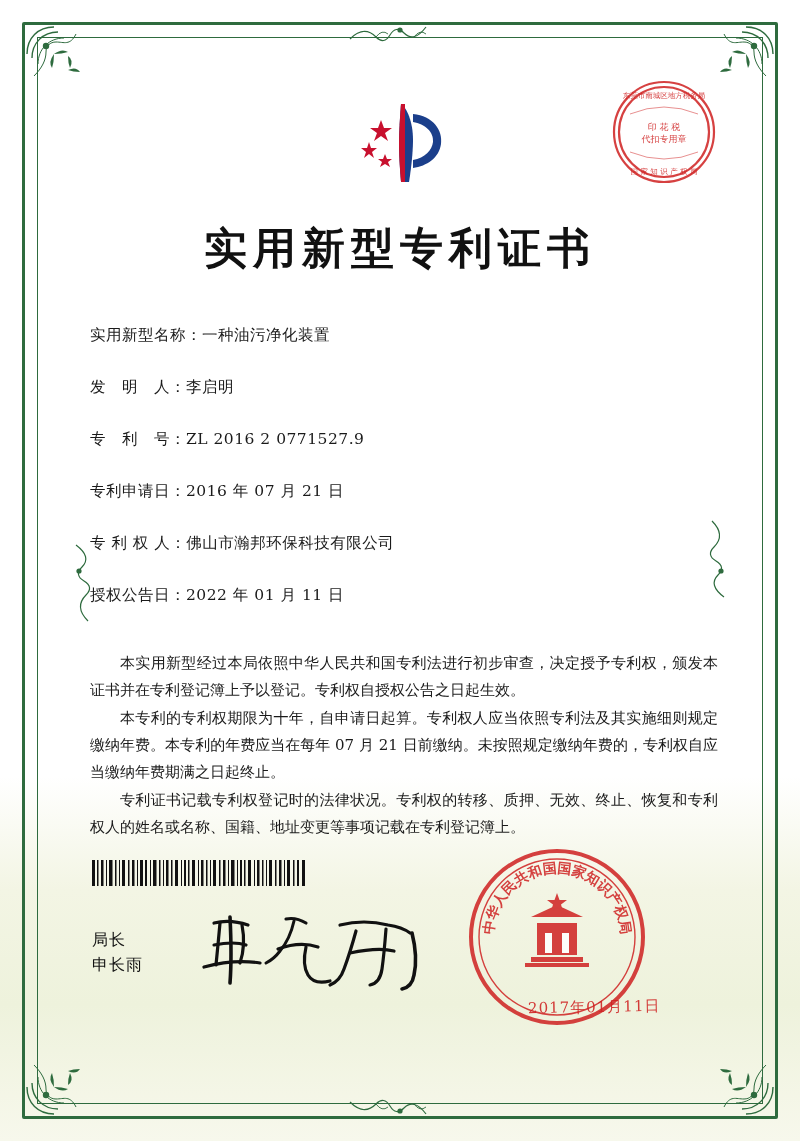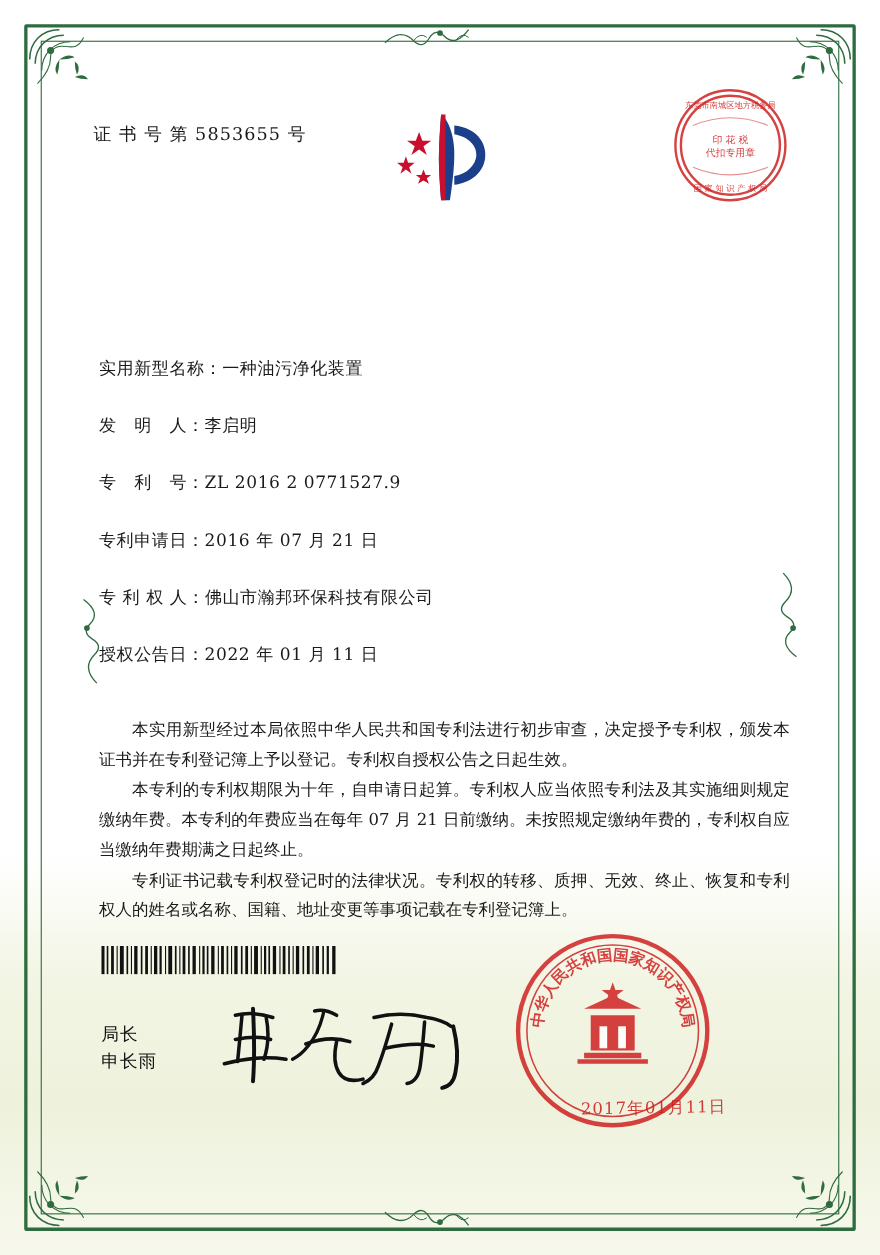--- a/index.html
+++ b/index.html
@@ -287,21 +287,20 @@
   </div>
   <div class="edge-mid edge-right">
     <svg width="120" height="22" viewBox="0 0 120 22" fill="none" stroke="currentColor" stroke-width="1.2">
       <path d="M10 18 q14 -14 26 -2 q8 8 14 -2 q6 -10 14 -2 q10 10 22 -6"></path>
       <circle cx="60" cy="9" r="2.6" fill="currentColor" stroke="none"></circle>
     </svg>
   </div>
 
   <div class="content">
 
-    <div class="cert-no">证 书 号 第 5853655 号</div>
 
     <div class="logo">
       <svg viewBox="0 0 130 90">
         <path d="M66 6 C66 6 64 30 64 46 C64 62 66 84 66 84 L74 84 C74 84 78 60 78 42 C78 24 72 10 66 6 Z" fill="#1b3f8b"></path>
         <path d="M66 6 C66 6 64 30 64 46 C64 62 66 84 66 84 L70 84 L70 6 Z" fill="#c8102e"></path>
         <path d="M78 16 C98 18 108 32 106 46 C104 60 92 68 78 70 L78 62 C90 60 97 52 98 44 C99 34 90 26 78 24 Z" fill="#1b3f8b"></path>
         <g fill="#c8102e">
           <polygon points="46,22 49,30 57,30 50,35 53,43 46,38 39,43 42,35 35,30 43,30"></polygon>
           <polygon points="34,44 36,50 42,50 37,54 39,60 34,56 29,60 31,54 26,50 32,50"></polygon>
           <polygon points="50,56 52,61 57,61 53,64 55,69 50,66 45,69 47,64 43,61 48,61"></polygon>
@@ -319,20 +318,21 @@
           <text x="54" y="20">东莞市南城区地方税务局</text>
           <text x="54" y="52" font-size="9">印 花 税</text>
           <text x="54" y="64" font-size="9">代扣专用章</text>
           <text x="54" y="96">国 家 知 识 产 权 局</text>
         </g>
         <path d="M20 36 q34 -14 68 0" fill="none" stroke="#cf2121" stroke-width="1" opacity="0.5"></path>
         <path d="M20 74 q34 14 68 0" fill="none" stroke="#cf2121" stroke-width="1" opacity="0.5"></path>
       </svg>
     </div>
 
+    <div class="title">实用新型专利证书</div>
 
     <div class="fields">
       <div class="field">
         <span class="lbl">实用新型名称：</span><span class="val">一种油污净化装置</span>
       </div>
       <div class="field">
         <span class="lbl">发　明　人：</span><span class="val">李启明</span>
       </div>
       <div class="field">
         <span class="lbl">专　利　号：</span><span class="val">ZL 2016 2 0771527.9</span>

